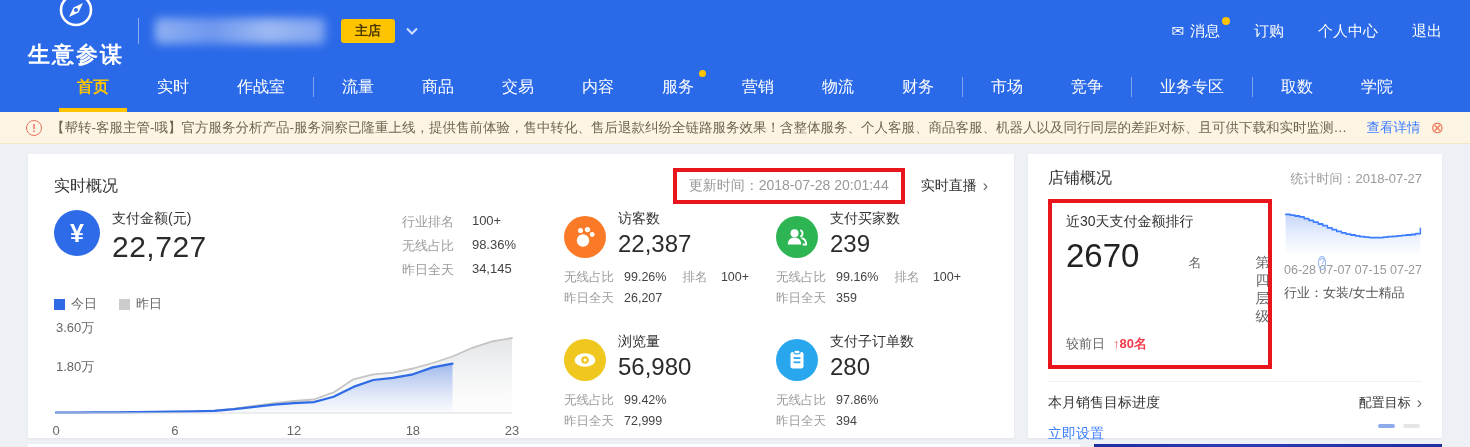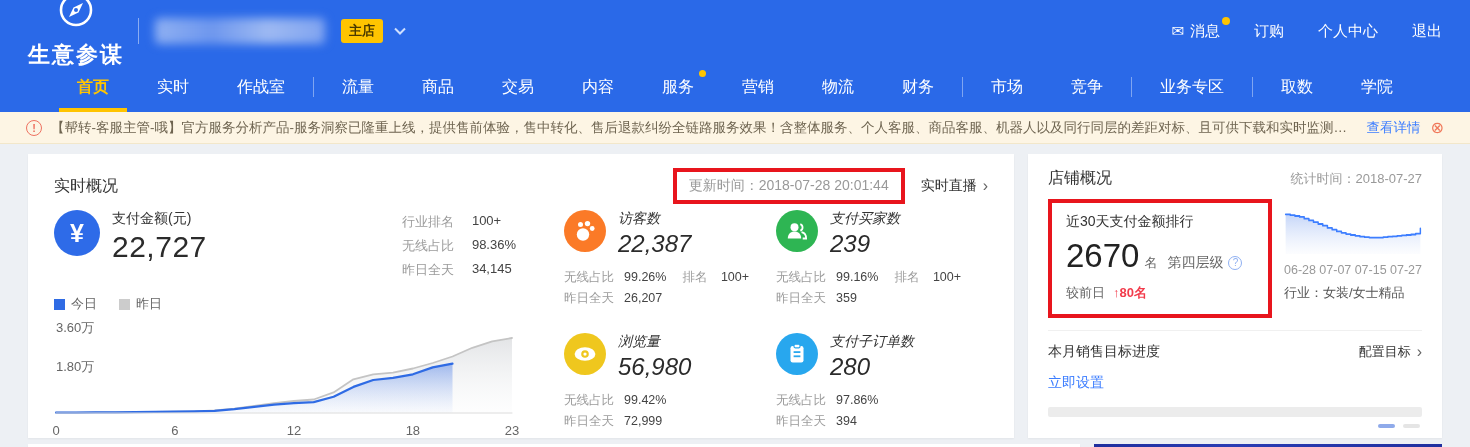--- a/index.html
+++ b/index.html
@@ -7,21 +7,21 @@
   body { font-family:"Liberation Sans","DejaVu Sans",sans-serif; background:#EDF0F4; color:#333; }
 
   
   .topbar { height:62px; background:#2A69E8; display:flex; align-items:center; padding:0 28px; }
   .logo-wrap { display:flex; align-items:center; gap:12px;flex-direction:column; }
   .brand { color:#fff; font-size:22px; font-weight:bold; letter-spacing:2px; }
   .top-sep { width:1px; height:26px; background:rgba(255,255,255,.45); margin:0 16px 0 14px; }
   .blur-name { width:170px; height:26px; border-radius:5px;
     background:linear-gradient(90deg,#8FB0F2,#6E97EE,#9db9f2,#7fa3f0); filter:blur(5px); }
   .shop-badge { margin-left:16px; background:#FFC400; color:#4A3A00; font-size:13px; font-weight:bold;
-    padding:3px 8px; border-radius:3px; }
+    padding:3px 14px; border-radius:3px; }
   .top-chevron { margin-left:10px; display:inline-flex; }
   .top-right { margin-left:auto; display:flex; align-items:center; gap:34px; color:#fff; font-size:15px; }
   .top-link { display:flex; align-items:center; gap:6px; cursor:pointer; position:relative; }
   .msg-dot { position:absolute; top:-5px; right:-10px; width:8px; height:8px; border-radius:50%; background:#FFC400; }
   .mail-glyph { font-size:15px; }
 
   
   .nav { height:50px; background:#2A69E8; display:flex; align-items:stretch; padding:0 16px;justify-content:center; }
   .nav-item { position:relative; display:flex; align-items:center; padding:0 24px; color:#fff;
     font-size:16px; cursor:pointer; }
@@ -66,39 +66,39 @@
   .mtext { margin-left:12px; }
   .mlabel { font-size:14px; color:#333; }
   .mvalue-lg { font-size:30px; color:#2b2b2b; margin-top:2px; letter-spacing:.5px; }
   .mvalue-sm { font-size:24px; color:#2b2b2b; margin-top:2px; }
   .side-rows { margin-left:auto; display:grid; grid-template-columns:auto auto; column-gap:18px; row-gap:6px;
     font-size:13px; margin-top:3px; }
   .glabel { color:#9B9B9B; }
   .gval { color:#444; }
 
   .metric-sm { margin-bottom:24px; }
-  .sm-head { display:flex; align-items:flex-start;font-style:italic; }
+  .sm-head { display:flex; align-items:flex-end; }
   .sm-rows { margin-top:9px; font-size:12.5px; line-height:21px; }
   .sm-rows .glabel { margin-right:10px; }
   .pair2 { margin-left:16px; }
 
   .legend { display:flex; align-items:center; gap:22px; margin-top:16px; font-size:13px; color:#666; }
   .leg-item { display:flex; align-items:center; gap:6px; }
   .sq { width:11px; height:11px; display:inline-block; }
 
   .chart-area { position:relative; margin-top:4px; height:126px; }
   .ytick { position:absolute; left:2px; font-size:13px; color:#666; }
   .xtick { position:absolute; top:106px; transform:translateX(-50%); font-size:13px; color:#666; }
 
   
   .stat-time { margin-left:auto; font-size:13px; color:#999; }
   .shop-row { display:flex; margin-top:10px; }
   .rank-box { width:224px; padding:10px 14px 12px; flex:none; }
   .rank-title { font-size:14px; color:#333; }
-  .rank-line { display:flex; align-items:baseline; margin-top:6px; }
+  .rank-line { display:flex; align-items:baseline; margin-top:6px;gap:44px; }
   .rank-val { font-size:33px; color:#222; font-weight:500; }
   .rank-unit { font-size:13px; color:#666; margin:0 10px 0 5px; }
   .rank-level { font-size:14px; color:#666; }
   .q-icon { width:14px; height:14px; border:1px solid #8FB0F2; color:#8FB0F2; border-radius:50%;
     font-size:10px; display:inline-flex; align-items:center; justify-content:center; margin-left:5px;
     transform:translateY(-1px); cursor:pointer; }
   .vs-line { margin-top:9px; font-size:13px; color:#666; display:flex; align-items:center; gap:8px; }
   .rise { color:#F23B4B; font-weight:bold; }
   .mini-col { flex:1; margin-left:12px; padding-top:4px; }
   .mini-dates { display:flex; justify-content:space-between; font-size:12.5px; color:#999; margin-top:4px; }

